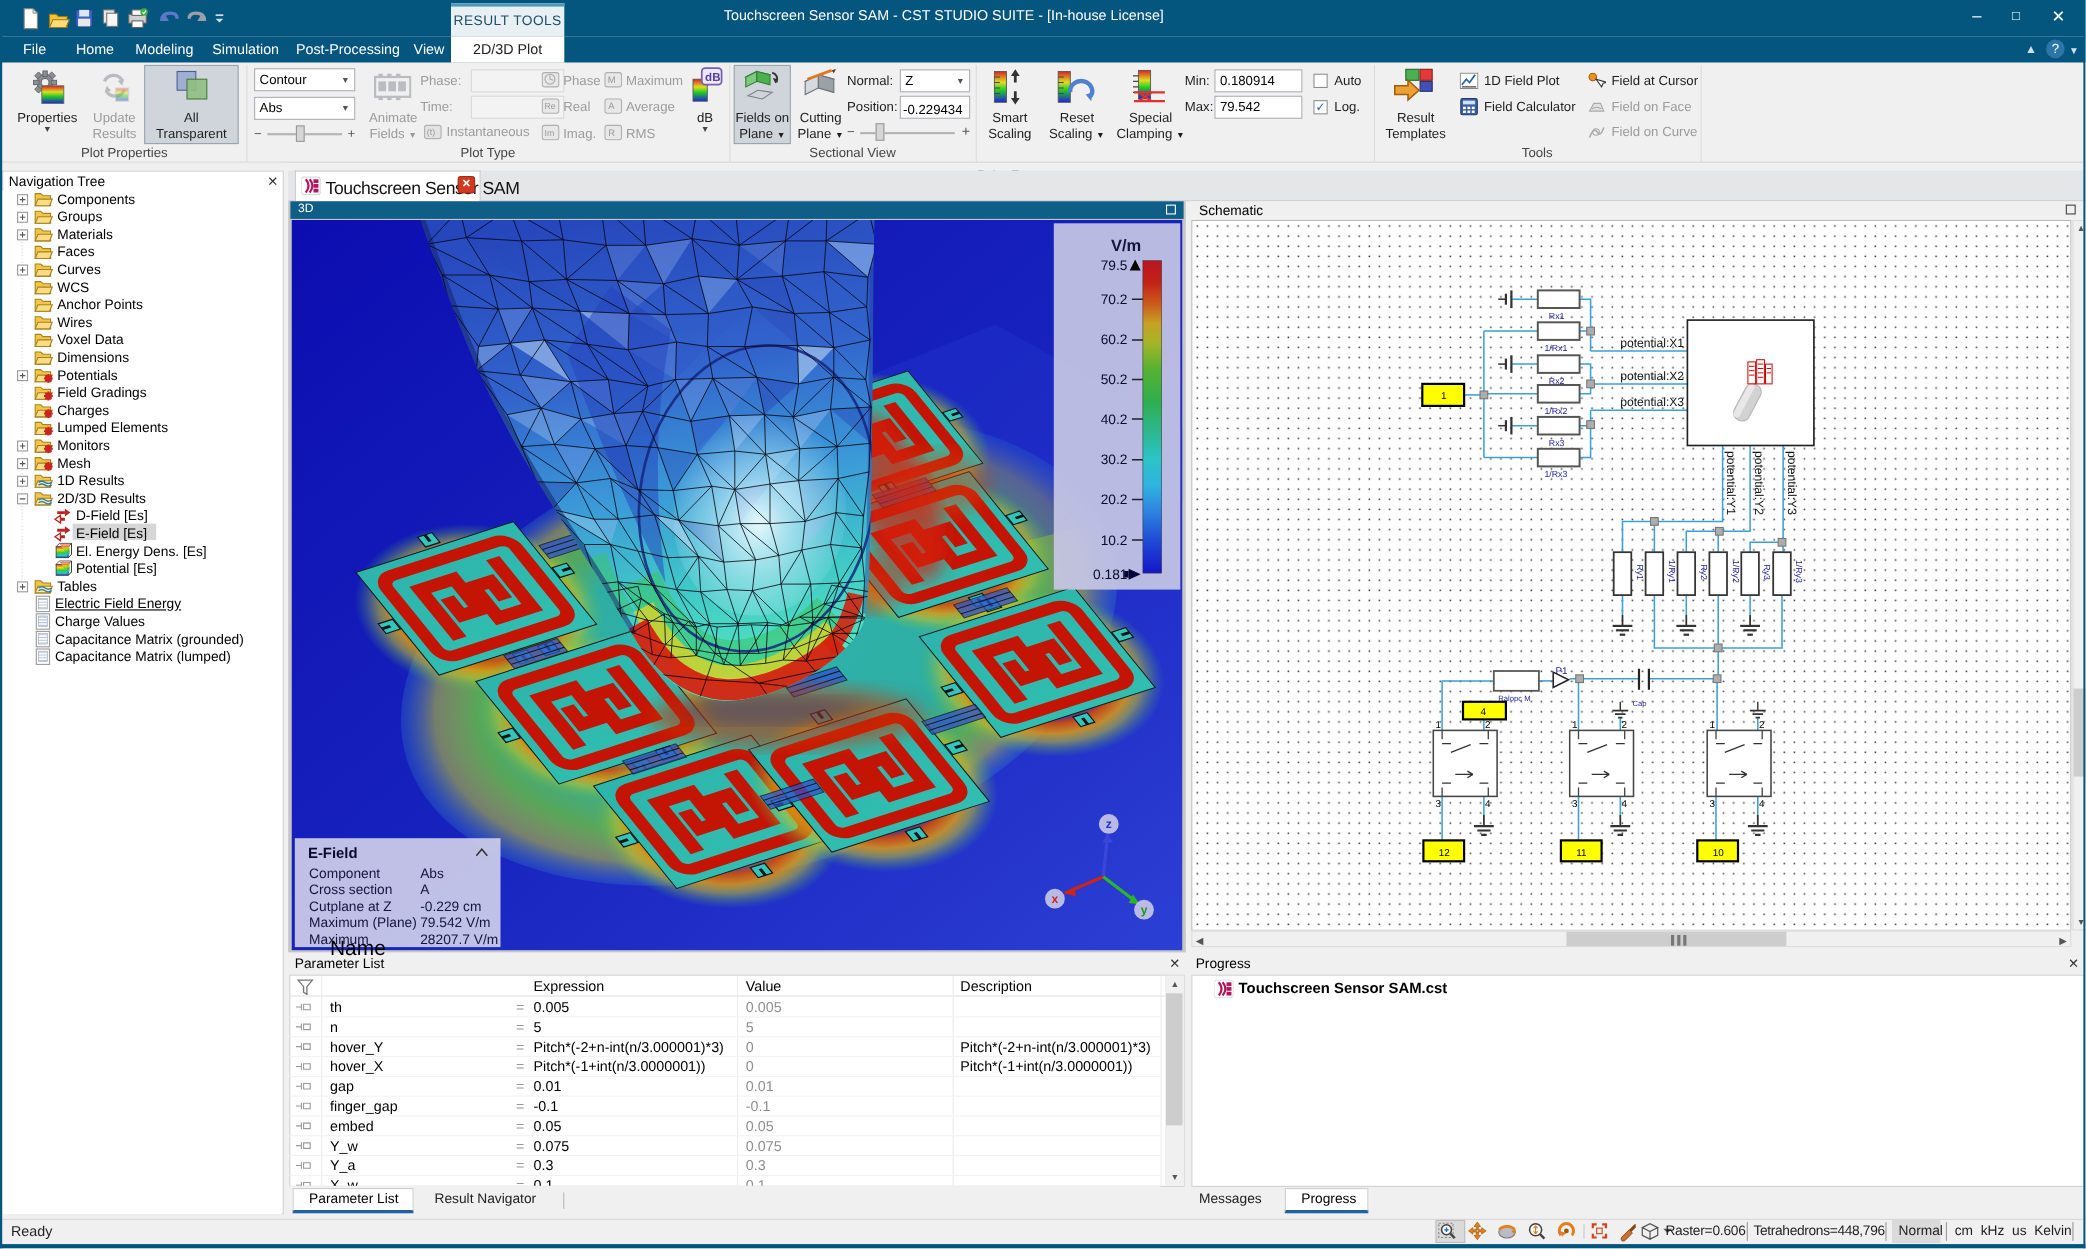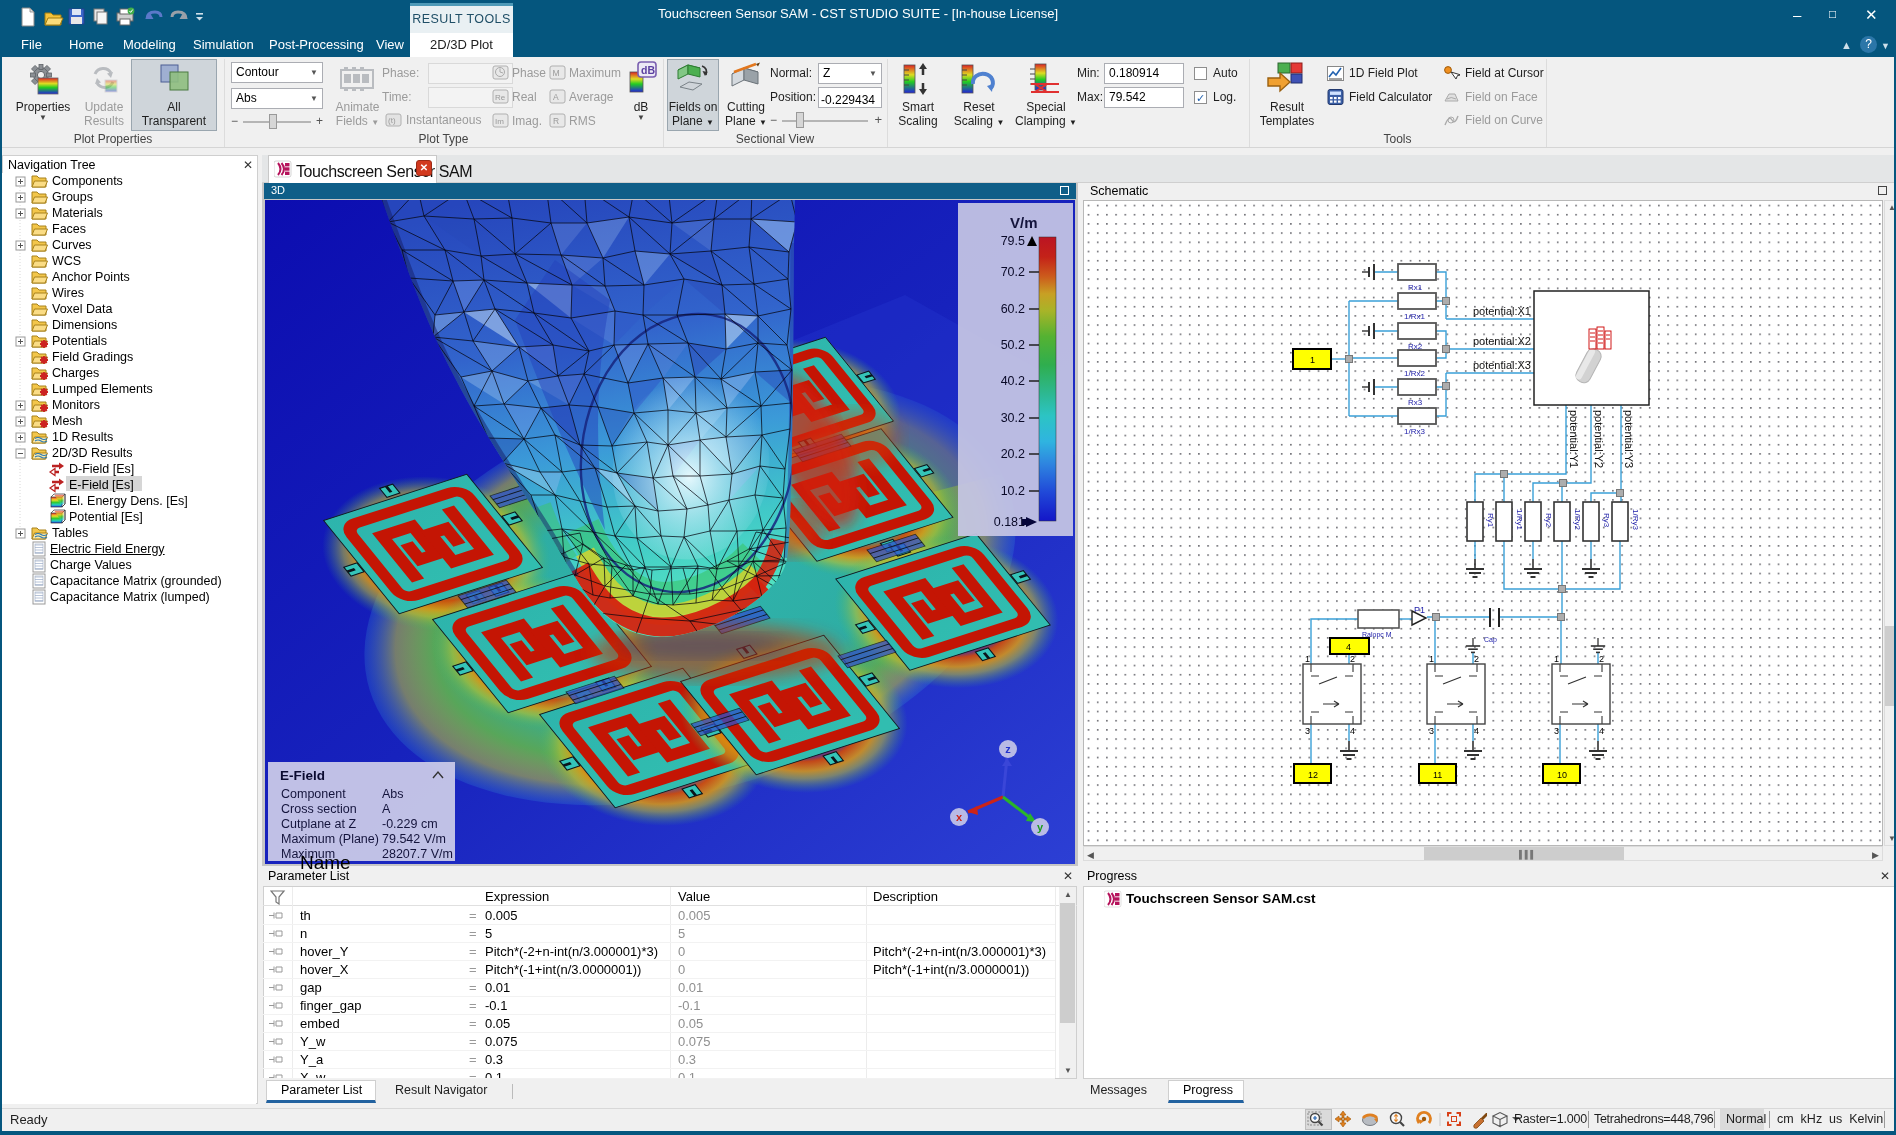--- a/index.html
+++ b/index.html
@@ -1194,21 +1194,21 @@
   </g>
   <g transform="translate(165,0)">
    <path d="M2 15 l7 -7 3 3 -7 7 q-4 1 -3 -3 z" fill="#c87030" stroke="#804810" stroke-width="0.8"></path>
    <path d="M9 8 l5 -5 2 0 0 2 -5 5 z" fill="#804810"></path>
   </g>
 </svg>
 <svg class="a" style="left:1490px;top:1110px;" width="34" height="20" viewBox="0 0 34 20">
   <path d="M3 6 l7 -3.5 7 3.5 -7 3.5 z M3 6 v7 l7 3.5 v-7 M17 6 v7 l-7 3.5" fill="none" stroke="#555" stroke-width="1.1"></path>
   <path d="M26 8 l4 4 4 -4 z" fill="#555" transform="translate(-4,-1)"></path>
 </svg>
-<div class="a" style="left:1514px;top:1112px;font-size:12.5px;letter-spacing:-0.2px;color:#1e1e1e;">Raster=1.000</div>
+<div class="a" style="left:1514px;top:1112px;font-size:12.5px;letter-spacing:-0.2px;color:#1e1e1e;">Raster=0.606</div>
 <div class="a" style="left:1588px;top:1111px;width:1px;height:17px;background:#9a9a9a;"></div>
 <div class="a" style="left:1594px;top:1112px;font-size:12.5px;letter-spacing:-0.3px;color:#1e1e1e;">Tetrahedrons=448,796</div>
 <div class="a" style="left:1714px;top:1111px;width:1px;height:17px;background:#9a9a9a;"></div>
 <div class="a" style="left:1720px;top:1109px;width:44px;height:21px;background:#dadada;"></div>
 <div class="a" style="left:1726px;top:1112px;font-size:12.5px;color:#1e1e1e;">Normal</div>
 <div class="a" style="left:1769px;top:1111px;width:1px;height:17px;background:#9a9a9a;"></div>
 <div class="a" style="left:1777px;top:1112px;font-size:12.5px;color:#1e1e1e;">cm&nbsp; kHz&nbsp; us&nbsp; Kelvin</div>
 <div class="a" style="left:1884px;top:1111px;width:1px;height:17px;background:#9a9a9a;"></div>
 </div>
 <div class="a" style="left:0;top:1131px;width:1896px;height:4px;background:#05567e;"></div>

